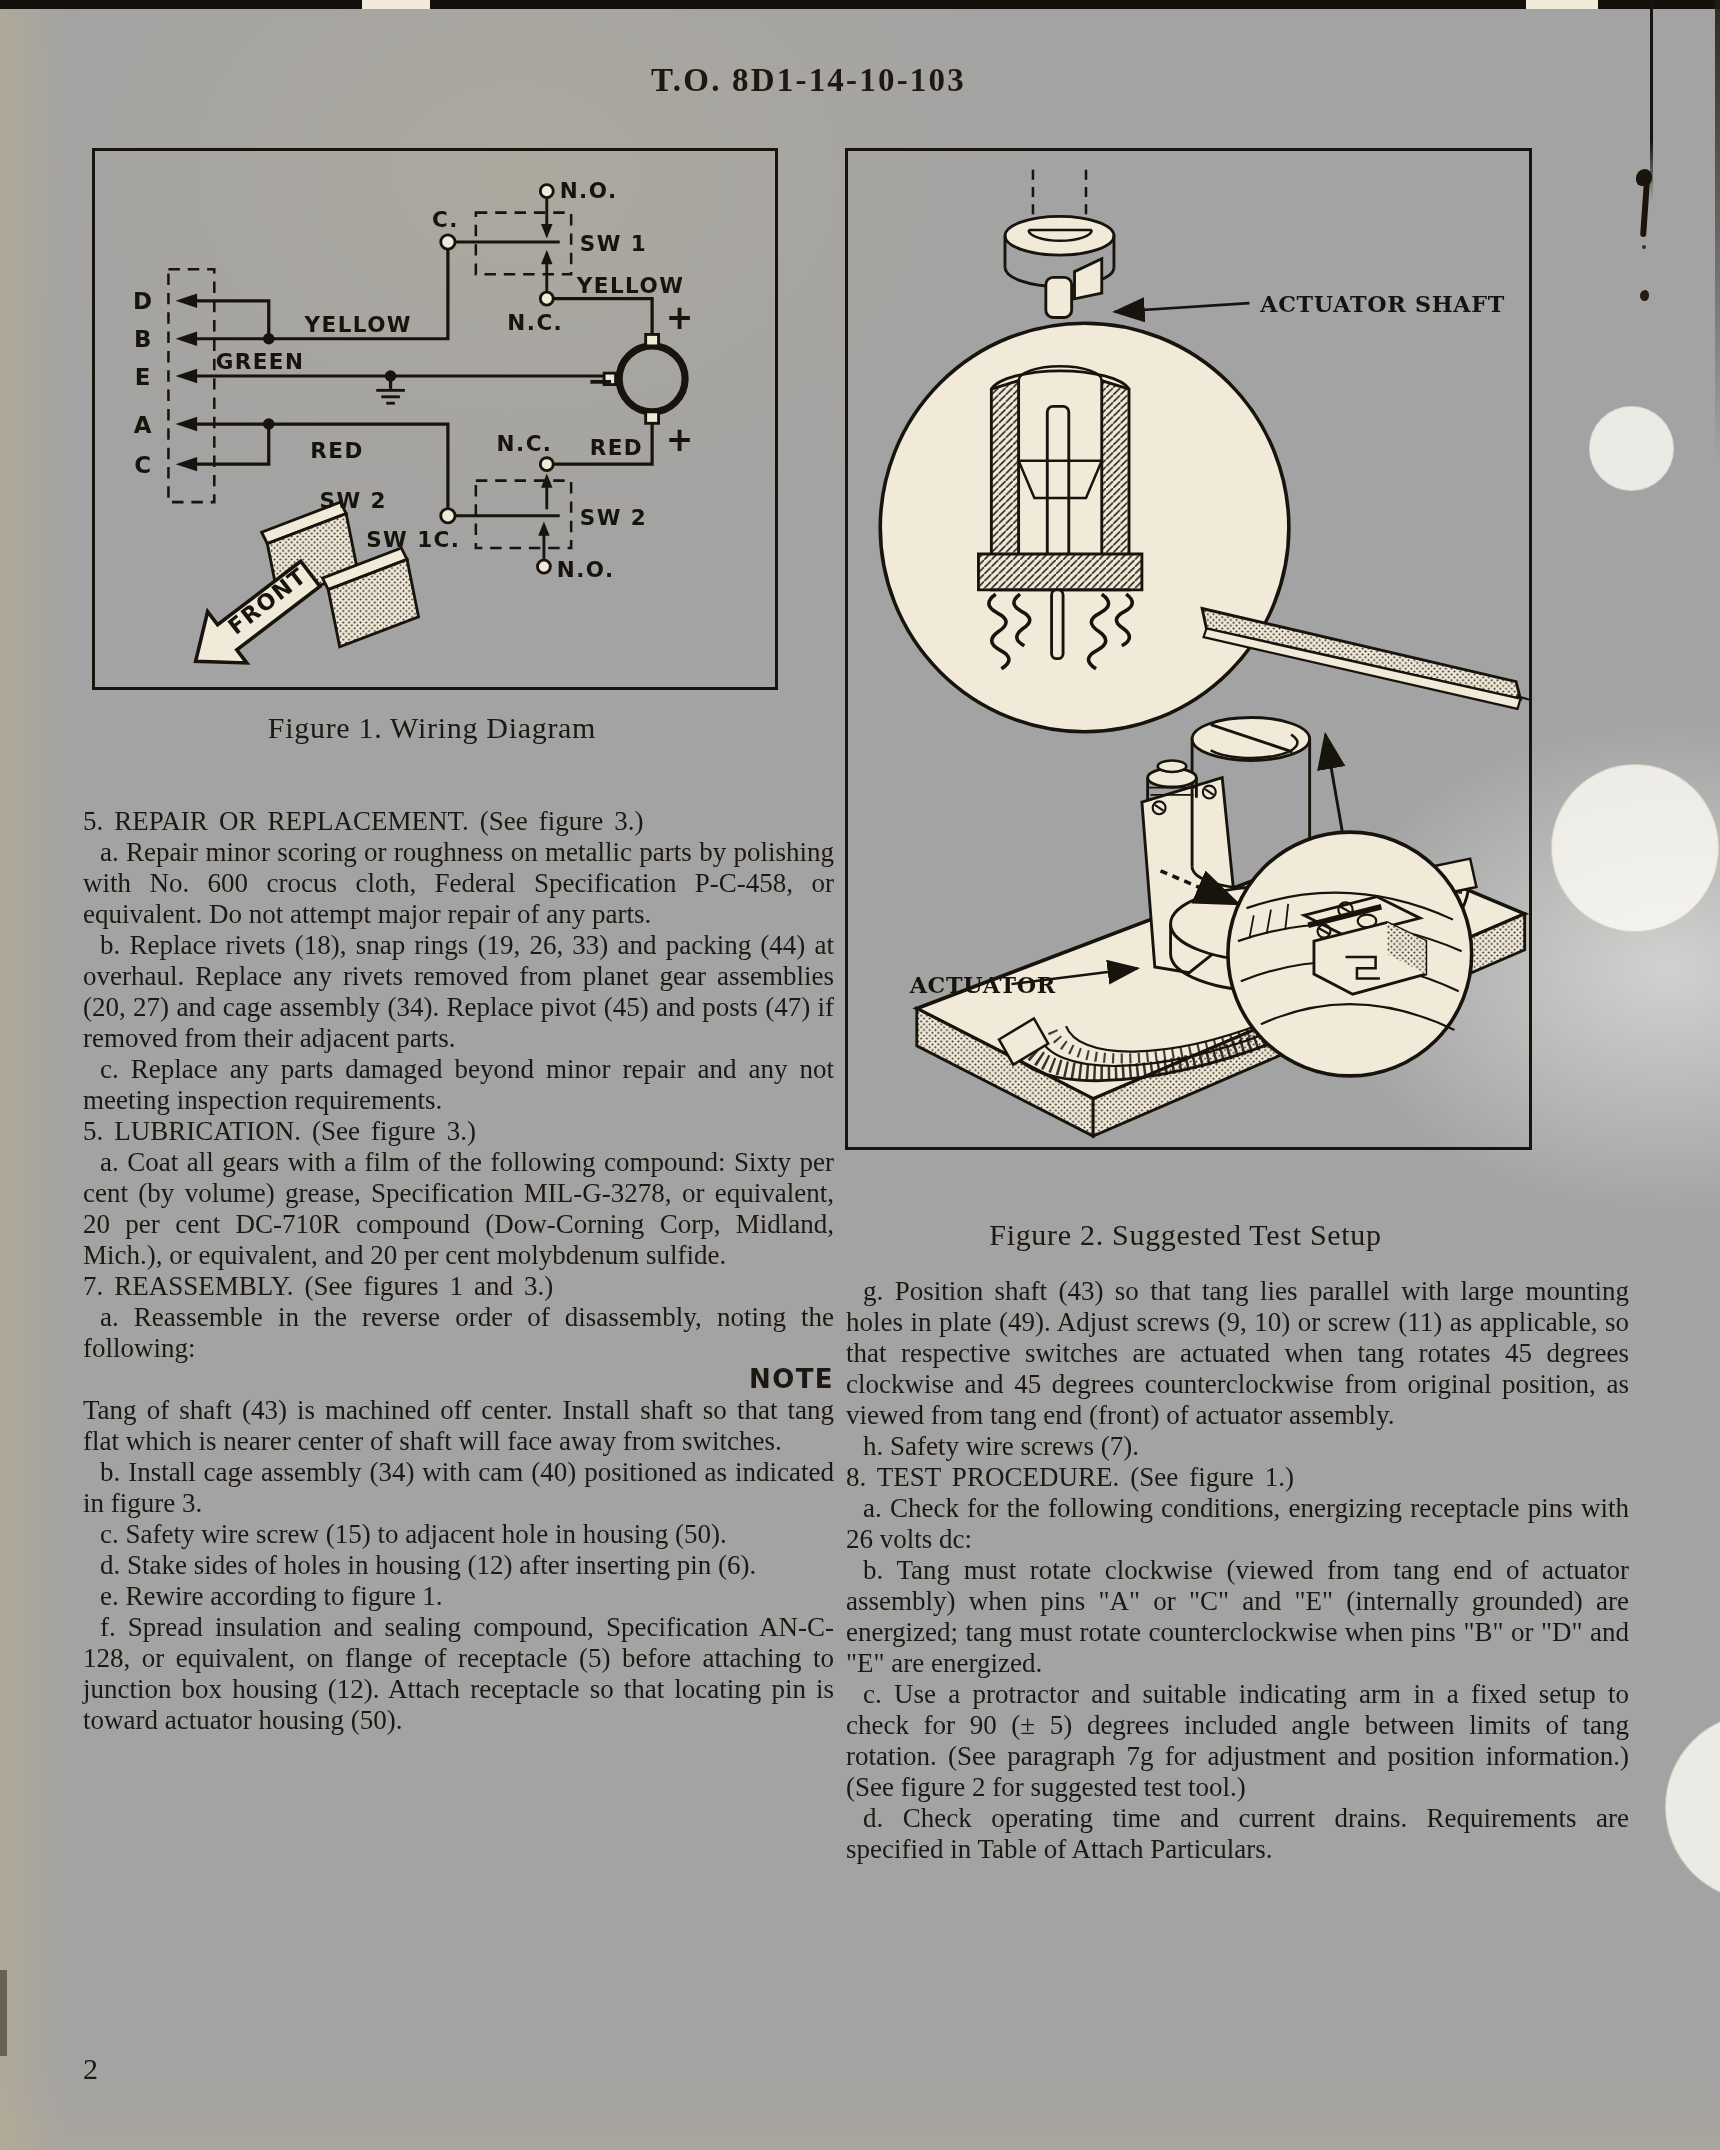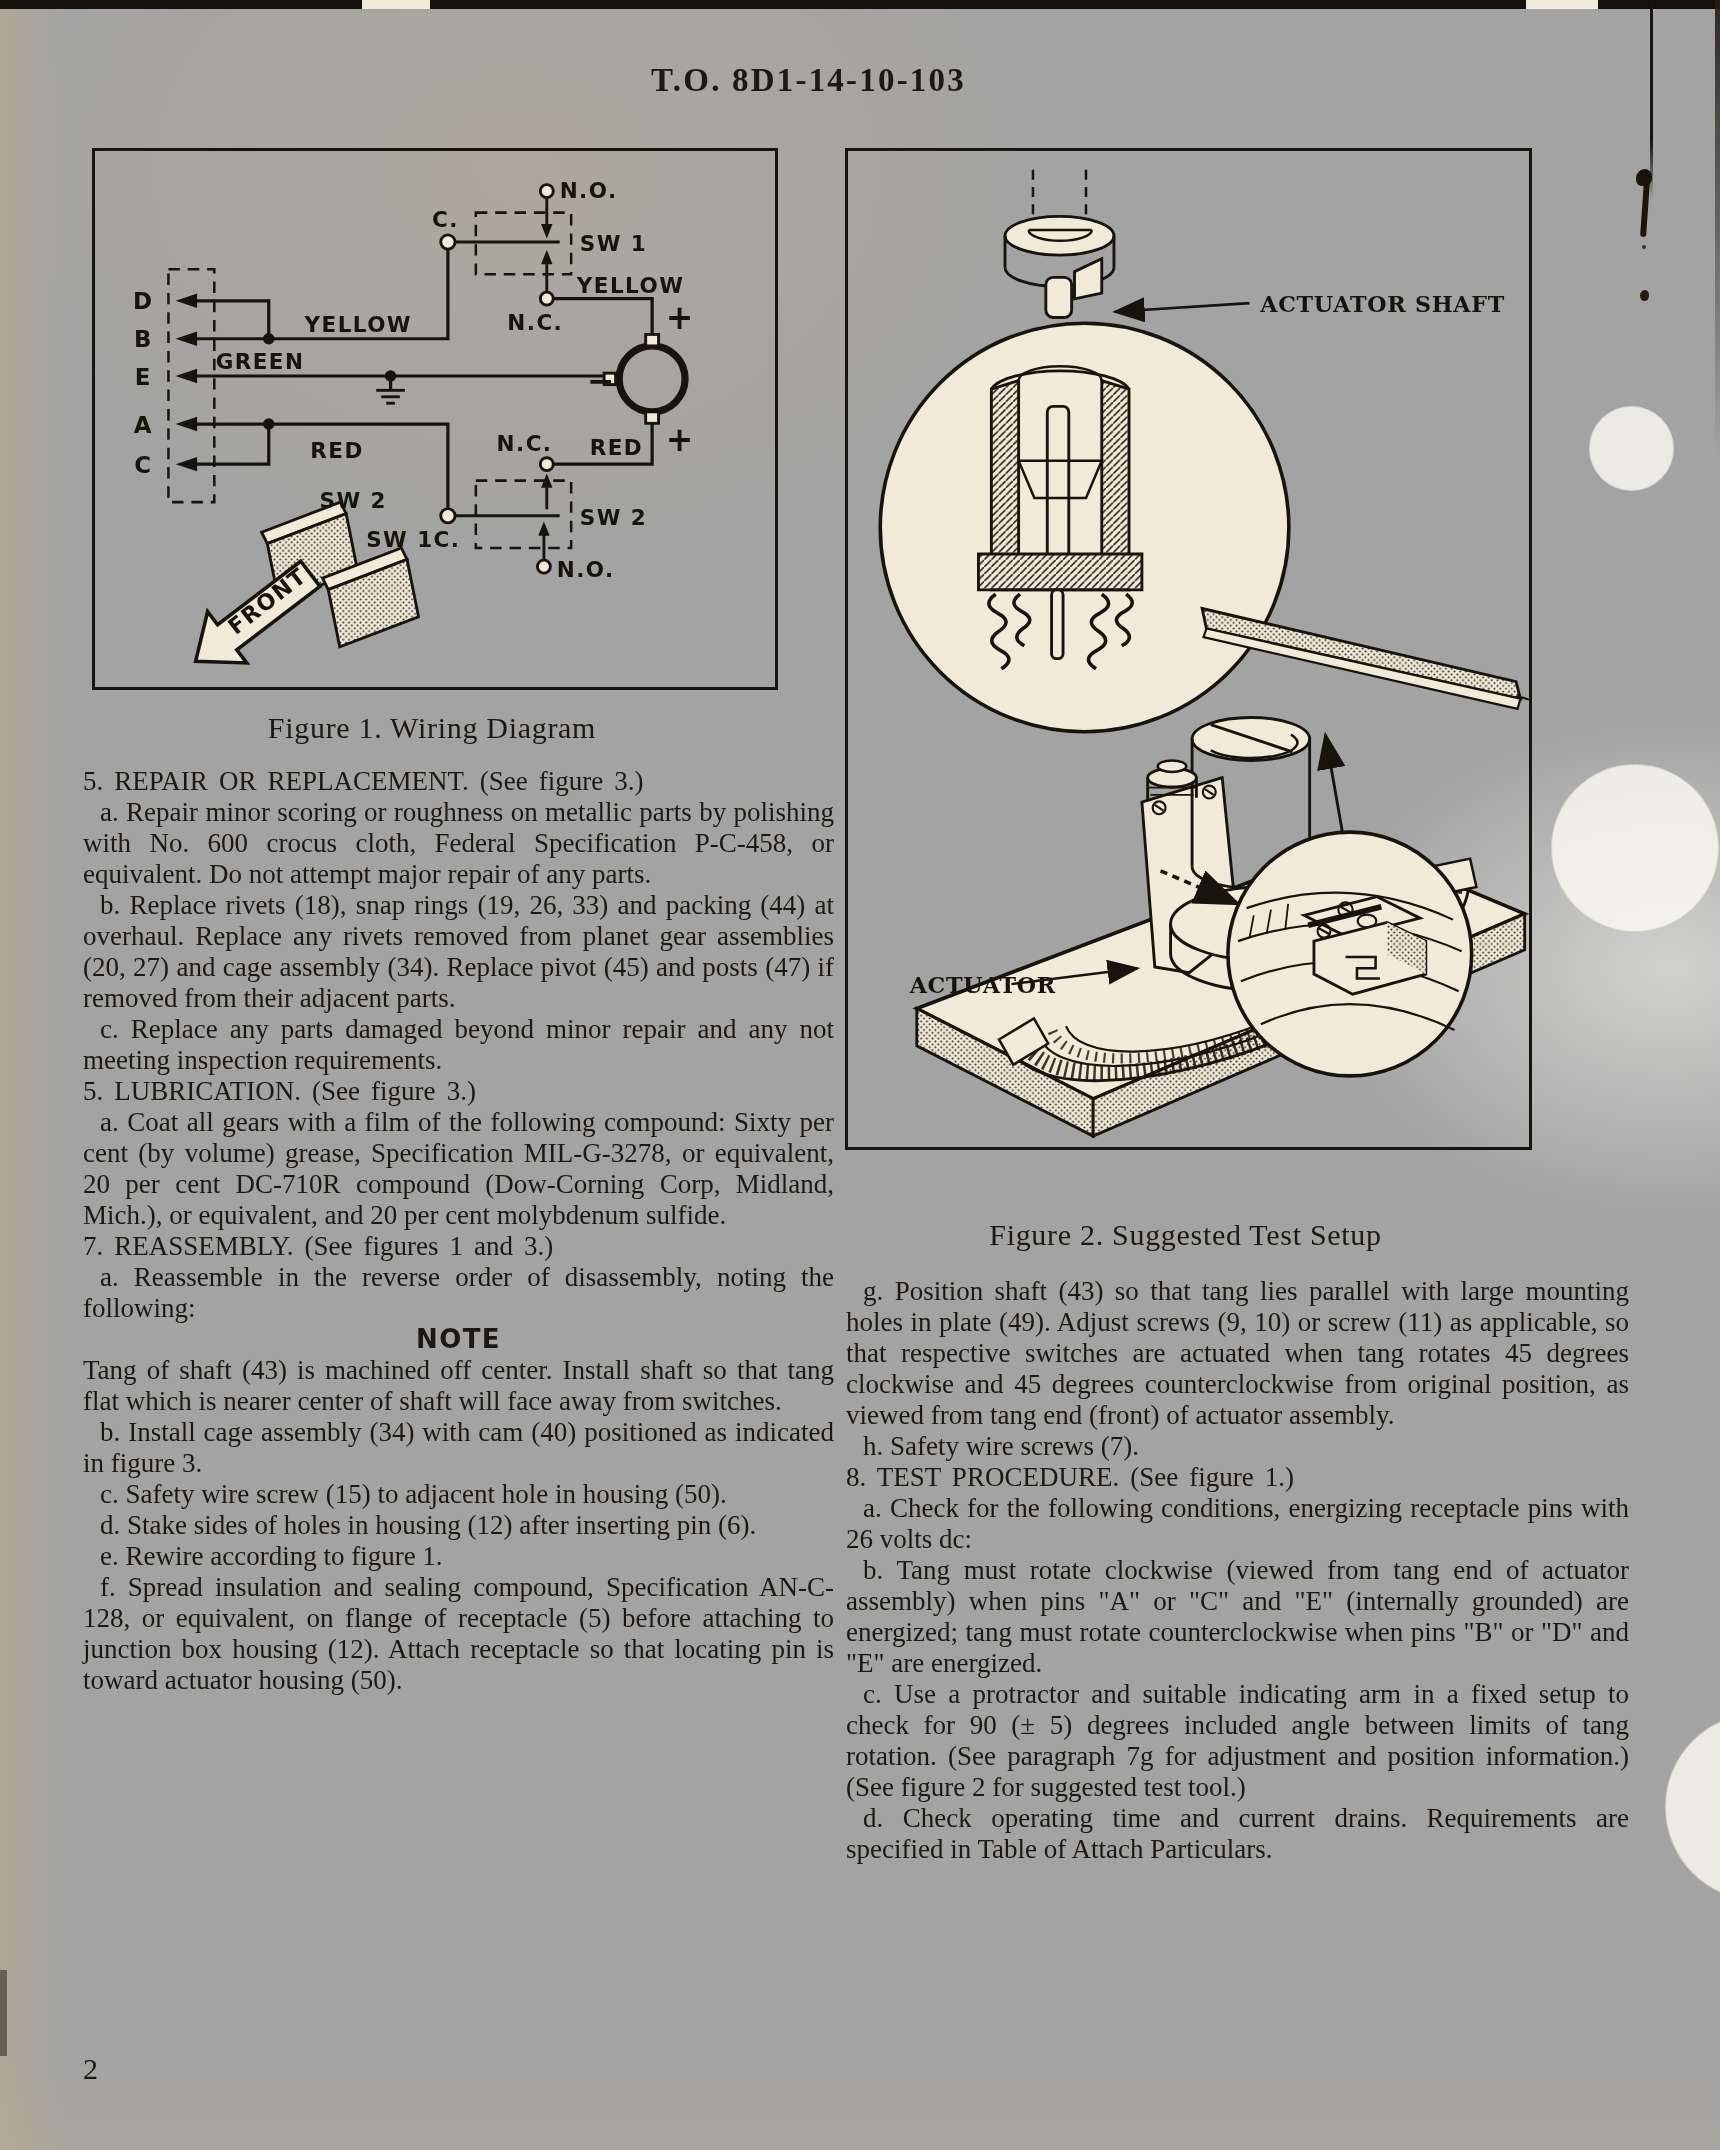--- a/index.html
+++ b/index.html
@@ -22,26 +22,26 @@
     font-size:33px; font-weight:bold; letter-spacing:2.2px;
   }
   .figbox { position:absolute; border:3.6px solid #17130d; }
   #fig1-box { left:92px; top:148px; width:680px; height:536px; }
   #fig2-box { left:845px; top:148px; width:681px; height:996px; }
   .figbox svg { position:absolute; left:0; top:0; }
   .caption { position:absolute; font-size:30px; letter-spacing:0.7px; }
   #fig1-caption { left:92px; top:711px;  width:680px; text-align:center; }
   #fig2-caption { left:845px; top:1194px; width:681px; text-align:center;margin-top:24px; }
   .col { position:absolute; text-align:justify; font-size:27px; line-height:31px; }
-  #left-col  { left:83px;  top:766px; width:751px; }
+  #left-col  { left:83px;  top:806px; width:751px; }
   #right-col { left:846px; top:1276px; width:783px; }
   .col p { margin:0; }
   .ind  { text-indent:17px; }
   .sechead { margin-top:27px; word-spacing:4.3px; }
-  .notehead { margin:20px 0 16px 0; text-align:center; font-weight:bold; font-size:26px;
+  .notehead { margin:20px 0 16px 0; text-align:right; font-weight:bold; font-size:26px;
               letter-spacing:1.4px; font-family:"DejaVu Sans", sans-serif; }
   .notebody { margin-left:54px; margin-right:32px; }
   .afternote { margin-top:26px; }
   .pagenum { position:absolute; left:83px; top:2052px; font-size:30px; }
   
   .edge-line { position:absolute; left:1650px; top:0; width:2.9px; height:201px;
     background:linear-gradient(#17130d 70%, rgba(23,19,13,0)); }
   .edge-strip { position:absolute; left:1715px; top:0; width:5.7px; height:459px;
     background:linear-gradient(rgba(35,28,20,0.9), rgba(35,28,20,0)); }
   .ink-tail { position:absolute; left:1642px; top:181px; width:5.7px; height:56px;

